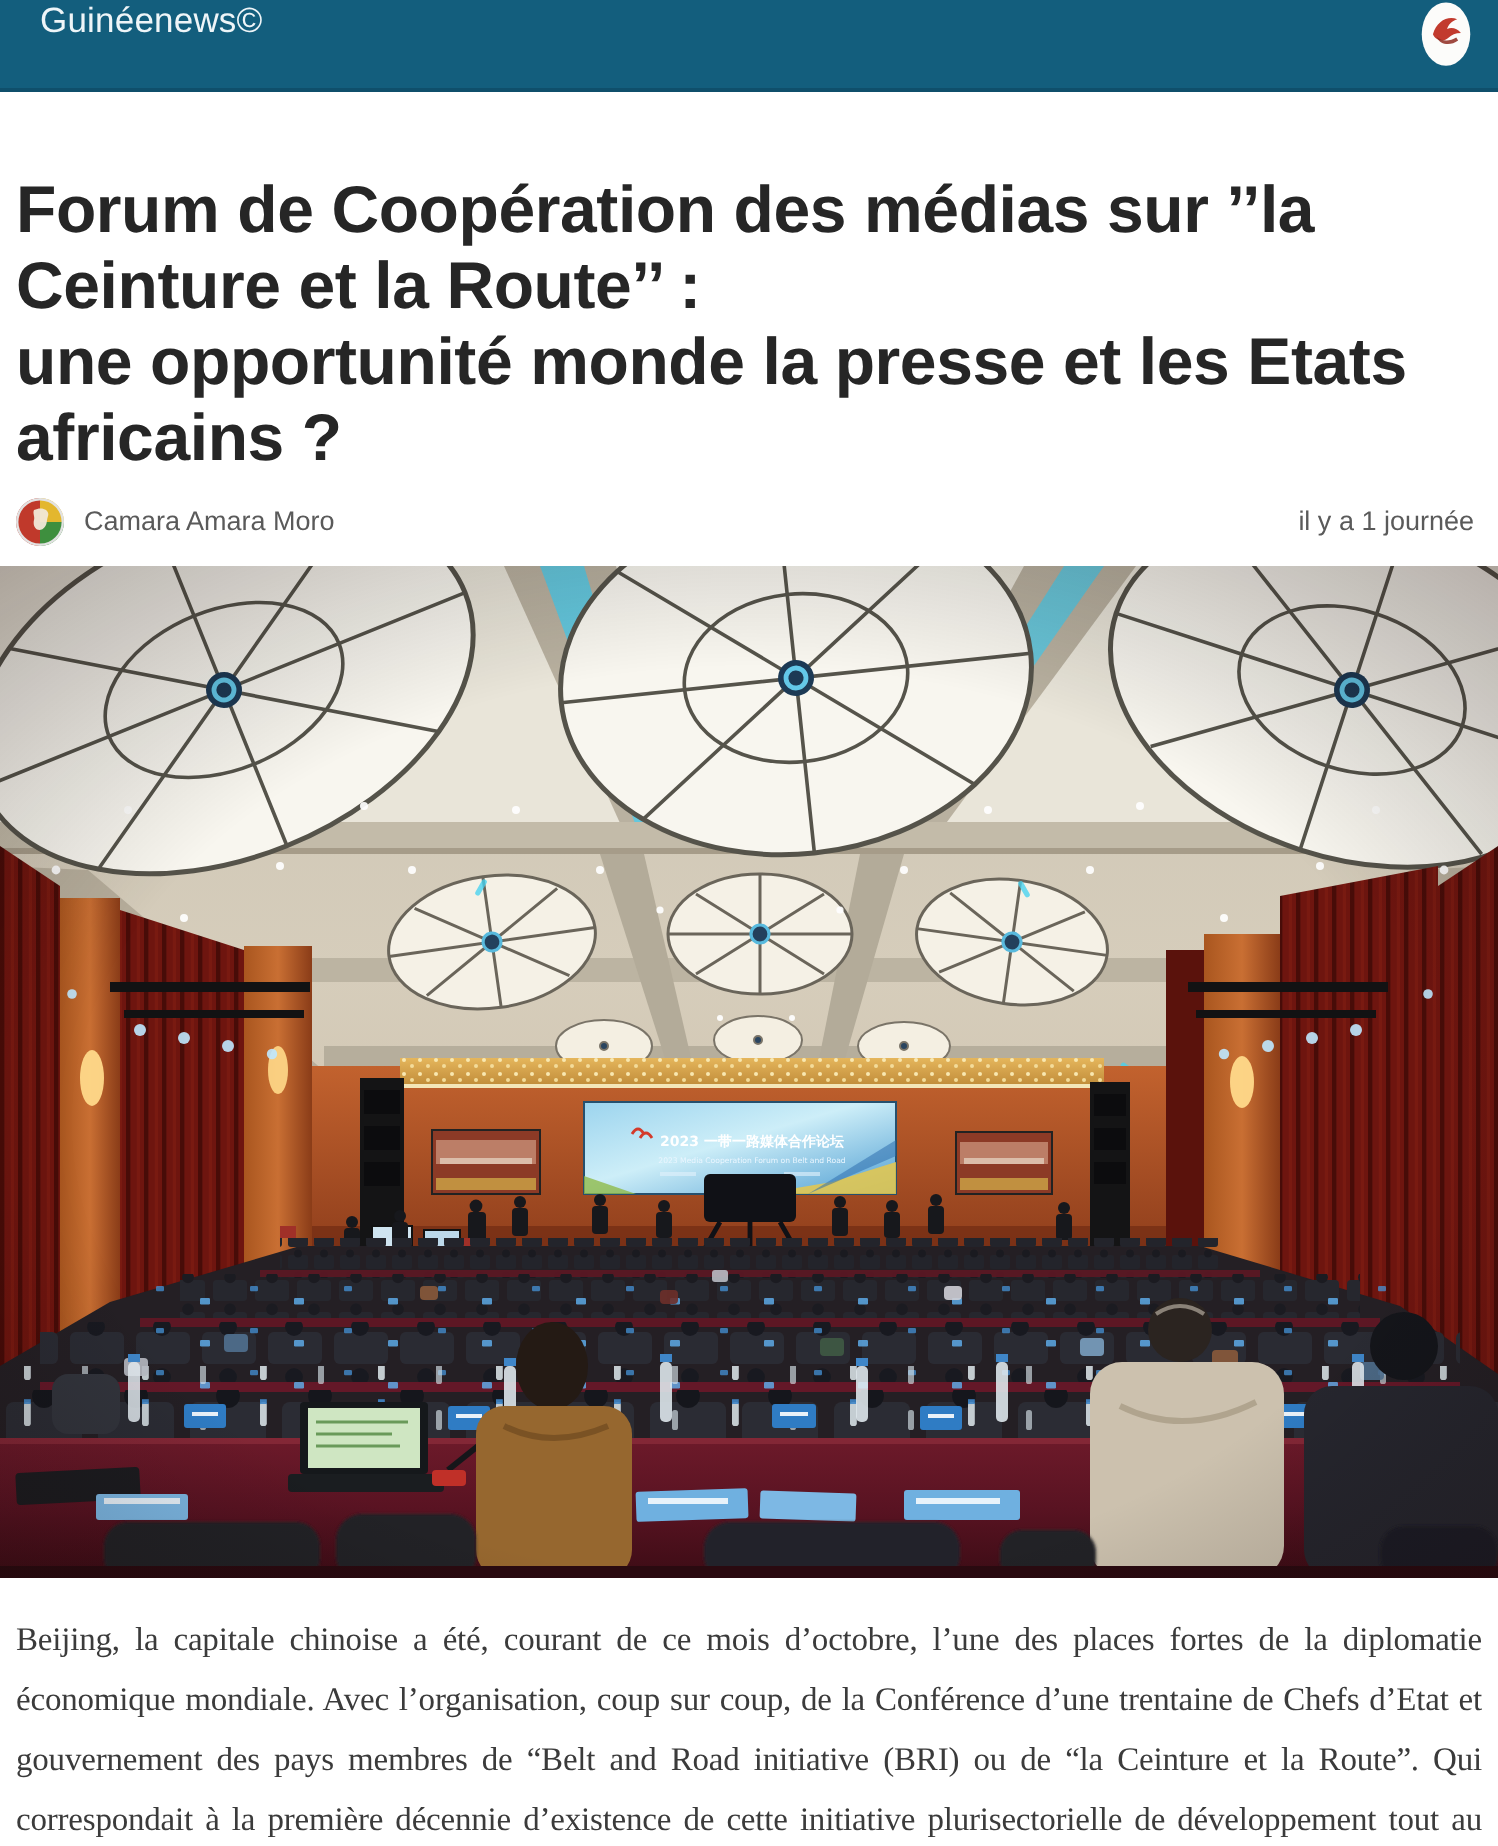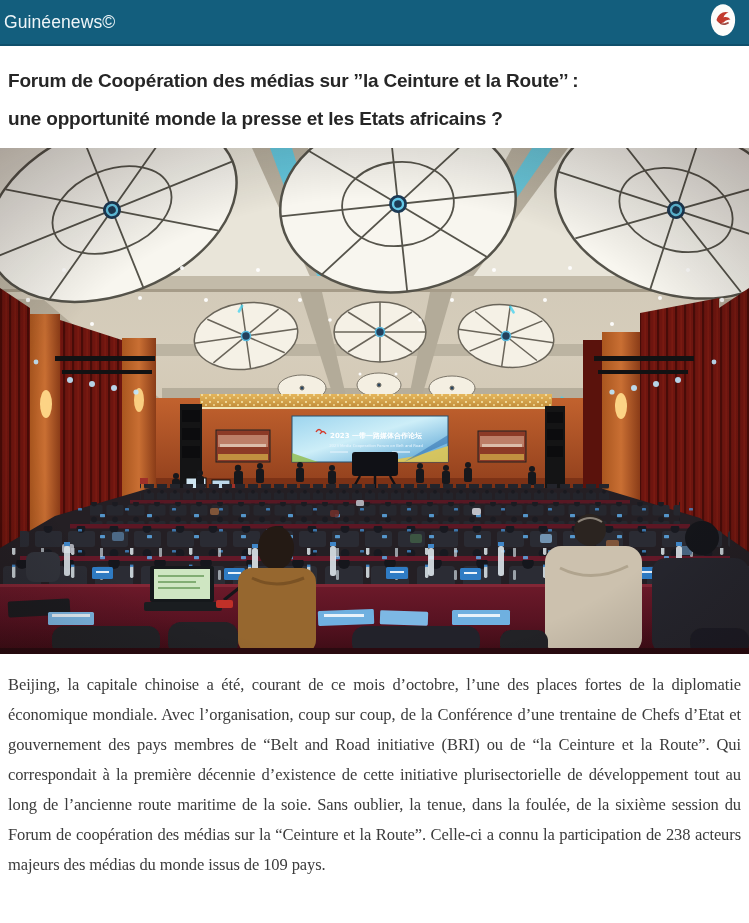--- a/index.html
+++ b/index.html
@@ -1,26 +1,26 @@
 <!DOCTYPE html>
 <html><head>
 <meta charset="utf-8">
 <style>
   html,body{margin:0;padding:0;background:#fff;}
   .page{width:749px;height:923px;background:#ffffff;overflow:hidden;position:relative;
         font-family:"Liberation Sans",sans-serif;}
   
   .site-header{height:46px;background:#135e7d;border-bottom:2px solid #0f4f6b;
-    display:flex;align-items:center;justify-content:space-between;
-    padding:0 12px 0 4px;box-sizing:border-box;}
+    display:flex;align-items:flex-start;justify-content:space-between;
+    padding:0 12px 0 20px;box-sizing:border-box;}
   .brand{color:#eef5f8;font-size:17.5px;letter-spacing:0.1px;}
   .logo-badge{display:block;width:28px;height:40px;margin-top:-2px;}
   
-  .article-title{margin:16px 8px 0 8px;font-weight:700;color:#262626;
-    font-size:19px;line-height:38px;letter-spacing:-0.2px;}
+  .article-title{margin:40px 8px 0 8px;font-weight:700;color:#262626;
+    font-size:33px;line-height:38px;letter-spacing:-0.2px;}
   .article-title span{display:block;}
   .byline{display:flex;align-items:center;margin:10px 8px 0 8px;height:25px;}
   .avatar{width:24px;height:24px;display:block;}
   .author{margin-left:10px;color:#5a5a5a;font-size:13.5px;}
   .timestamp{margin-left:auto;color:#5a5a5a;font-size:13.5px;padding-right:4px;}
   
   figure.photo{margin:10px 0 0 0;width:749px;height:506px;line-height:0;}
   
   .article-body{margin:16px 8px 0 8px;font-family:"Liberation Serif",serif;
     font-size:16.5px;line-height:30px;color:#3b3b3b;text-align:justify;
@@ -38,20 +38,31 @@
       <path d="M8 20 C10 13 16 10 21 12 C18 13 16.2 15 15.6 17.2 C18 16.2 21 16.8 23 19.4 C20 19.4 18 20.4 16.5 21.8 C13.6 24.4 9.6 23.6 8 20 Z" fill="#c23b2e"></path>
       <path d="M10 21.5 C13 24 17 24 20.5 21.8 L21.5 23.4 C17.5 26.4 12 26 10 21.5 Z" fill="#8e2a20" opacity="0.85"></path>
     </svg>
   </header>
 
   <h1 class="article-title">
     <span>Forum de Coopération des médias sur ’’la Ceinture et la Route’’ :</span>
     <span>une opportunité monde la presse et les Etats africains ?</span>
   </h1>
 
+  <div class="byline">
+    <svg class="avatar" viewBox="0 0 24 24">
+      <path d="M12 0 A12 12 0 0 0 12 24 Z" fill="#c0392b"></path>
+      <path d="M12 0 A12 12 0 0 1 24 12 L12 12 Z" fill="#e3b72e"></path>
+      <path d="M24 12 A12 12 0 0 1 12 24 L12 12 Z" fill="#3e8f3e"></path>
+      <path d="M9 6 C13 4 17 6 16 9 C15 12 16 13.6 13.2 15.6 C10.2 17 8.2 14 9 11 C9.5 9 8.2 7.8 9 6 Z" fill="#f1e8d8" opacity="0.95"></path>
+      <circle cx="12" cy="12" r="11.4" fill="none" stroke="#e2e2e2" stroke-width="1.2"></circle>
+    </svg>
+    <span class="author">Camara Amara Moro</span>
+    <span class="timestamp">il y a 1 journée</span>
+  </div>
 
   <figure class="photo">
   <svg width="749" height="506" viewBox="0 0 749 506" preserveAspectRatio="none">
     <defs>
       <linearGradient id="ceil" x1="0" y1="0" x2="0" y2="1">
         <stop offset="0" stop-color="#cbc4b4"></stop>
             <stop offset="0.6" stop-color="#d6cdbb"></stop>
             <stop offset="1" stop-color="#cfc3ae"></stop>
       </linearGradient>
       <linearGradient id="wall" x1="0" y1="0" x2="0" y2="1">

